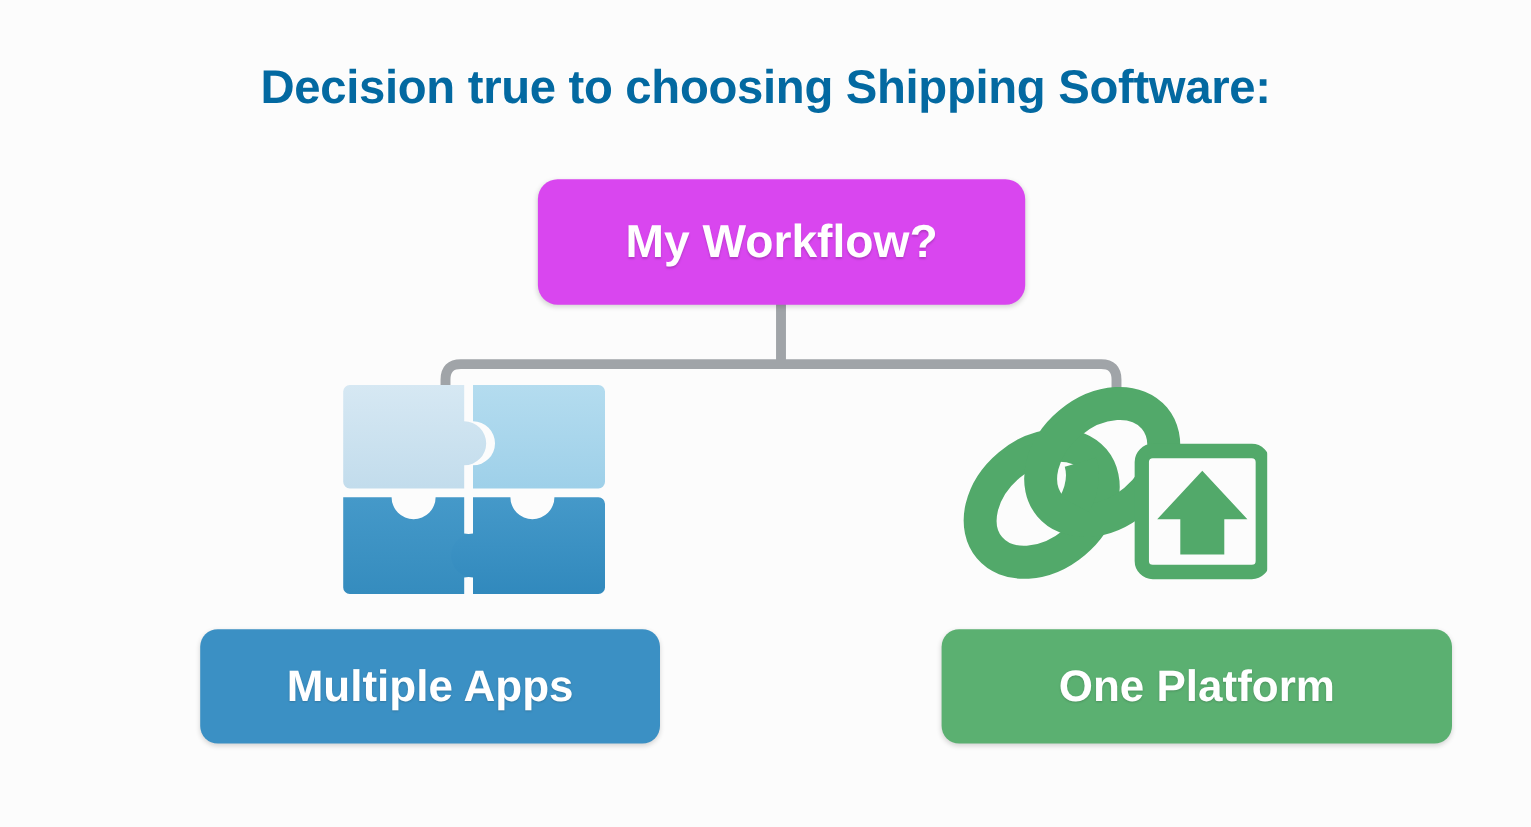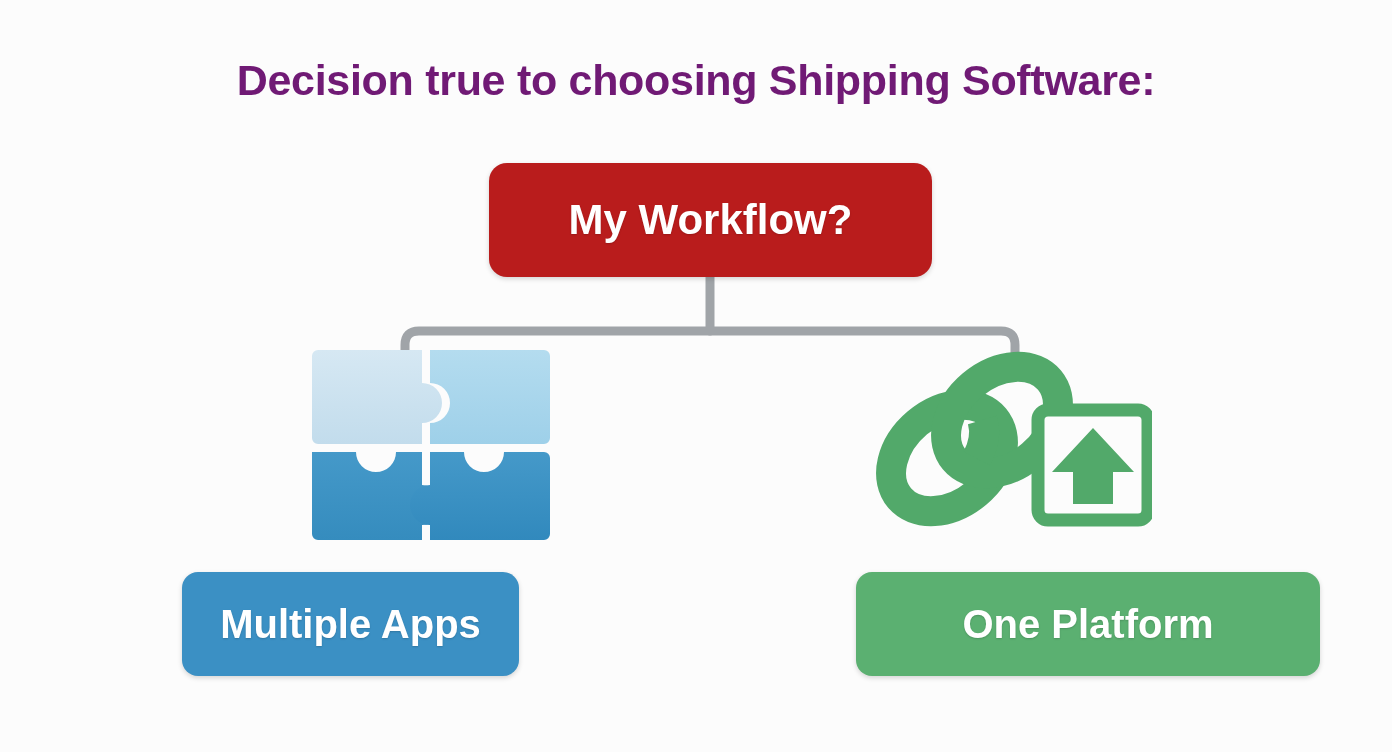--- a/index.html
+++ b/index.html
@@ -25,21 +25,21 @@
   
   .title {
     position: absolute;
     left: 0;
     top: 56px;
     width: 1392px;
     text-align: center;
     font-size: 43px;
     font-weight: bold;
     letter-spacing: -0.3px;
-    color: #701a75;
+    color: #0369a1;
     white-space: nowrap;
   }
 
   
   .connector-layer {
     position: absolute;
     left: 0;
     top: 0;
     width: 1392px;
     height: 752px;
@@ -57,30 +57,30 @@
     font-weight: bold;
     box-sizing: border-box;
     text-shadow: 0 1px 2px rgba(0,0,0,0.18);
   }
 
   .node-root {
     left: 489px;
     top: 163px;
     width: 443px;
     height: 114px;
-    background: #b91c1c;
+    background: #d946ef;
     font-size: 42px;
     border-radius: 18px;
     box-shadow: 0 2px 5px rgba(0,0,0,0.16);
   }
 
   .node-left {
     left: 182px;
     top: 572px;
-    width: 337px;
+    width: 418px;
     height: 104px;
     background: #3b90c4;
     font-size: 40px;
     box-shadow: 0 2px 5px rgba(0,0,0,0.16);
   }
 
   .node-right {
     left: 856px;
     top: 572px;
     width: 464px;

